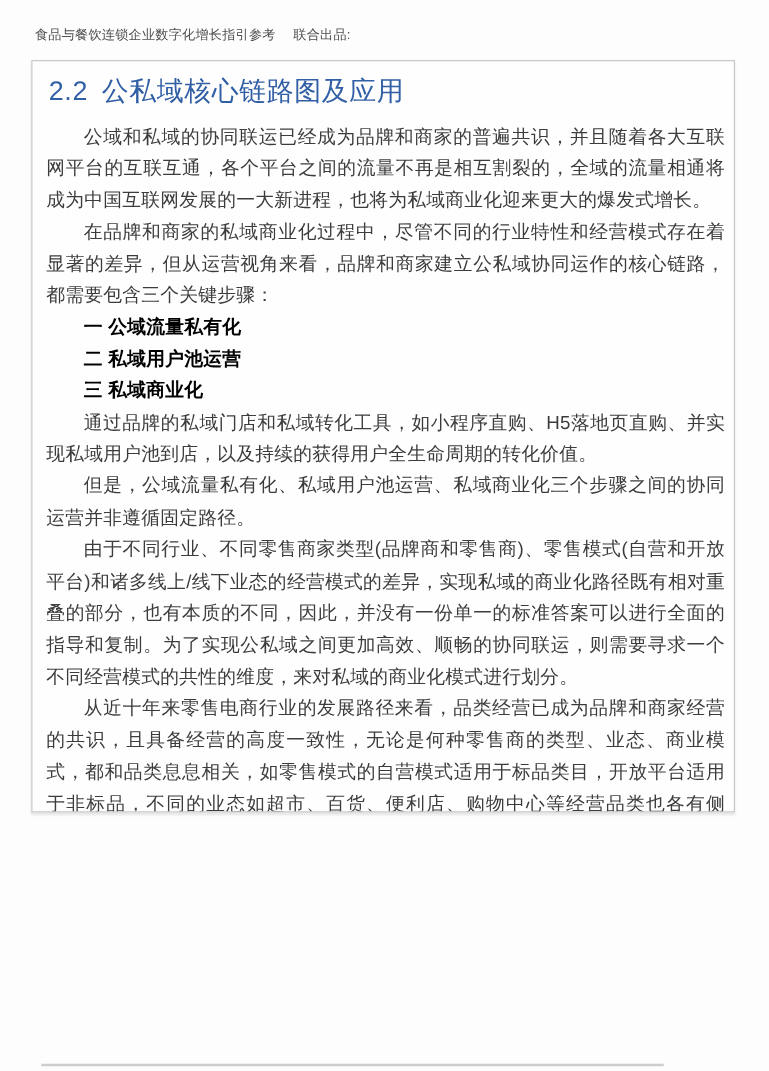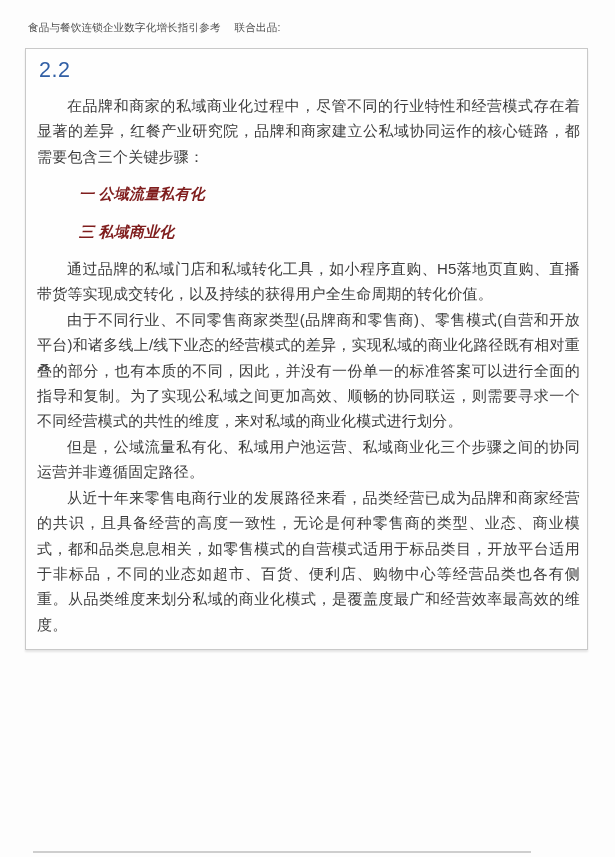--- a/index.html
+++ b/index.html
@@ -62,25 +62,24 @@
     line-height: 25.4px;
     color: #3c3c3c;
     text-align: justify;
     letter-spacing: 0.2px;
   }
   .article p {
     margin: 0;
     text-indent: 2em;
   }
   .article .step-heading {
-    margin: 12px;
+    margin: 0;
     text-indent: 2em;
     font-weight: bold;
-    color: #7f1d1d;
-    font-style: italic;
+    color: #000000;
   }
   
   .bottom-divider {
     position: absolute;
     left: 33px;
     top: 851px;
     width: 498px;
     height: 2px;
     background: #bdbdbd;
     opacity: 0.75;
@@ -93,29 +92,32 @@
 
   <div class="doc-header">
     <span class="report-name">食品与餐饮连锁企业数字化增长指引参考</span>
     <span class="produced-label">联合出品:</span>
   </div>
 
   <div class="content-card">
 
     <div class="section-title">
       <span>2.2</span>
+      <span>公私域核心链路图及应用</span>
     </div>
 
     <div class="article">
-      <p>在品牌和商家的私域商业化过程中，尽管不同的行业特性和经营模式存在着显著的差异，红餐产业研究院，品牌和商家建立公私域协同运作的核心链路，都需要包含三个关键步骤：</p>
+      <p>公域和私域的协同联运已经成为品牌和商家的普遍共识，并且随着各大互联网平台的互联互通，各个平台之间的流量不再是相互割裂的，全域的流量相通将成为中国互联网发展的一大新进程，也将为私域商业化迎来更大的爆发式增长。</p>
+      <p>在品牌和商家的私域商业化过程中，尽管不同的行业特性和经营模式存在着显著的差异，但从运营视角来看，品牌和商家建立公私域协同运作的核心链路，都需要包含三个关键步骤：</p>
       <p class="step-heading">一 公域流量私有化</p>
+      <p class="step-heading">二 私域用户池运营</p>
       <p class="step-heading">三 私域商业化</p>
-      <p>通过品牌的私域门店和私域转化工具，如小程序直购、H5落地页直购、直播带货等实现成交转化，以及持续的获得用户全生命周期的转化价值。</p>
+      <p>通过品牌的私域门店和私域转化工具，如小程序直购、H5落地页直购、并实现私域用户池到店，以及持续的获得用户全生命周期的转化价值。</p>
+      <p>但是，公域流量私有化、私域用户池运营、私域商业化三个步骤之间的协同运营并非遵循固定路径。</p>
       <p>由于不同行业、不同零售商家类型(品牌商和零售商)、零售模式(自营和开放平台)和诸多线上/线下业态的经营模式的差异，实现私域的商业化路径既有相对重叠的部分，也有本质的不同，因此，并没有一份单一的标准答案可以进行全面的指导和复制。为了实现公私域之间更加高效、顺畅的协同联运，则需要寻求一个不同经营模式的共性的维度，来对私域的商业化模式进行划分。</p>
-      <p>但是，公域流量私有化、私域用户池运营、私域商业化三个步骤之间的协同运营并非遵循固定路径。</p>
       <p>从近十年来零售电商行业的发展路径来看，品类经营已成为品牌和商家经营的共识，且具备经营的高度一致性，无论是何种零售商的类型、业态、商业模式，都和品类息息相关，如零售模式的自营模式适用于标品类目，开放平台适用于非标品，不同的业态如超市、百货、便利店、购物中心等经营品类也各有侧重。从品类维度来划分私域的商业化模式，是覆盖度最广和经营效率最高效的维度。</p>
     </div>
 
   </div>
 
   <div class="bottom-divider"></div>
 
 </div>
 
 </body></html>

